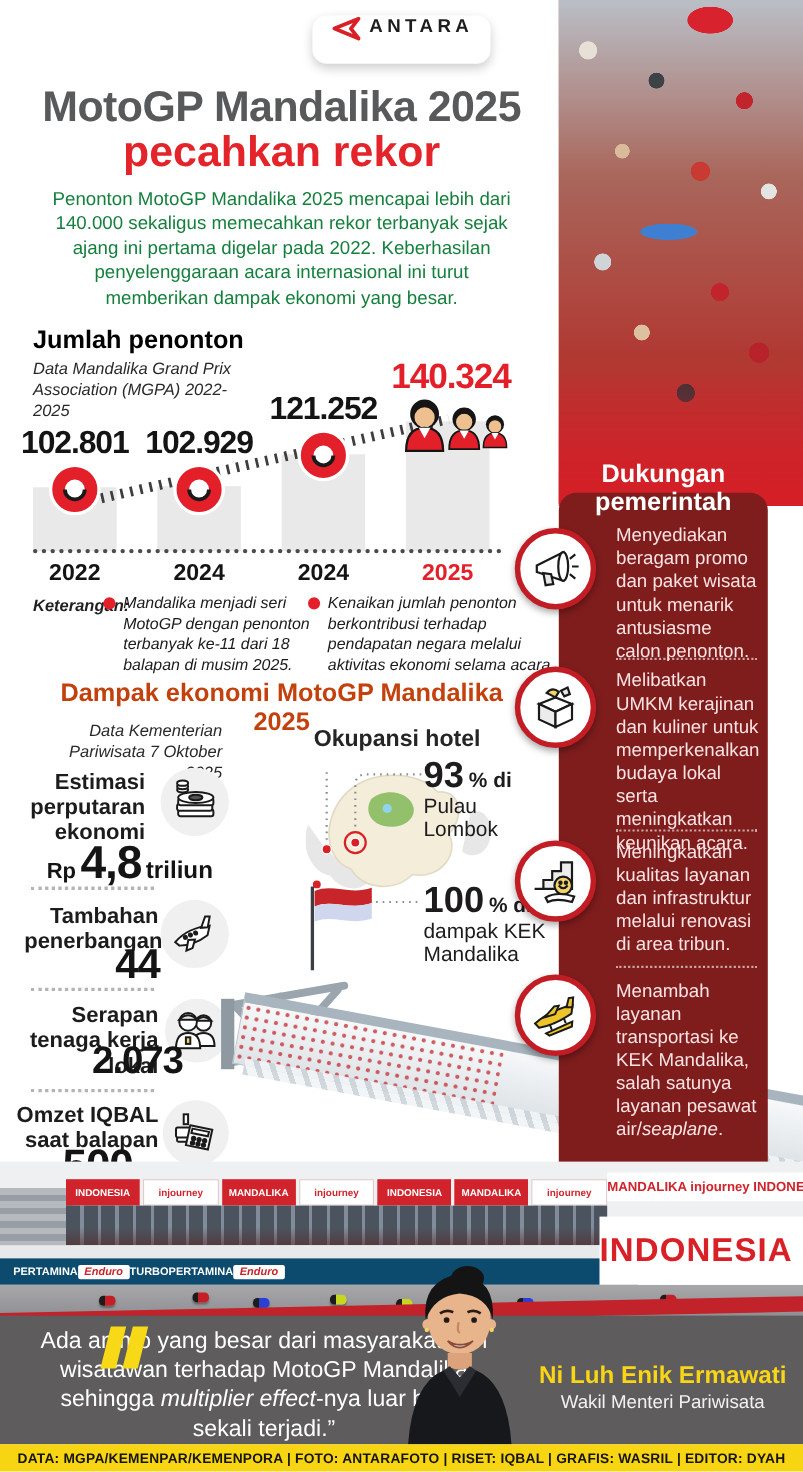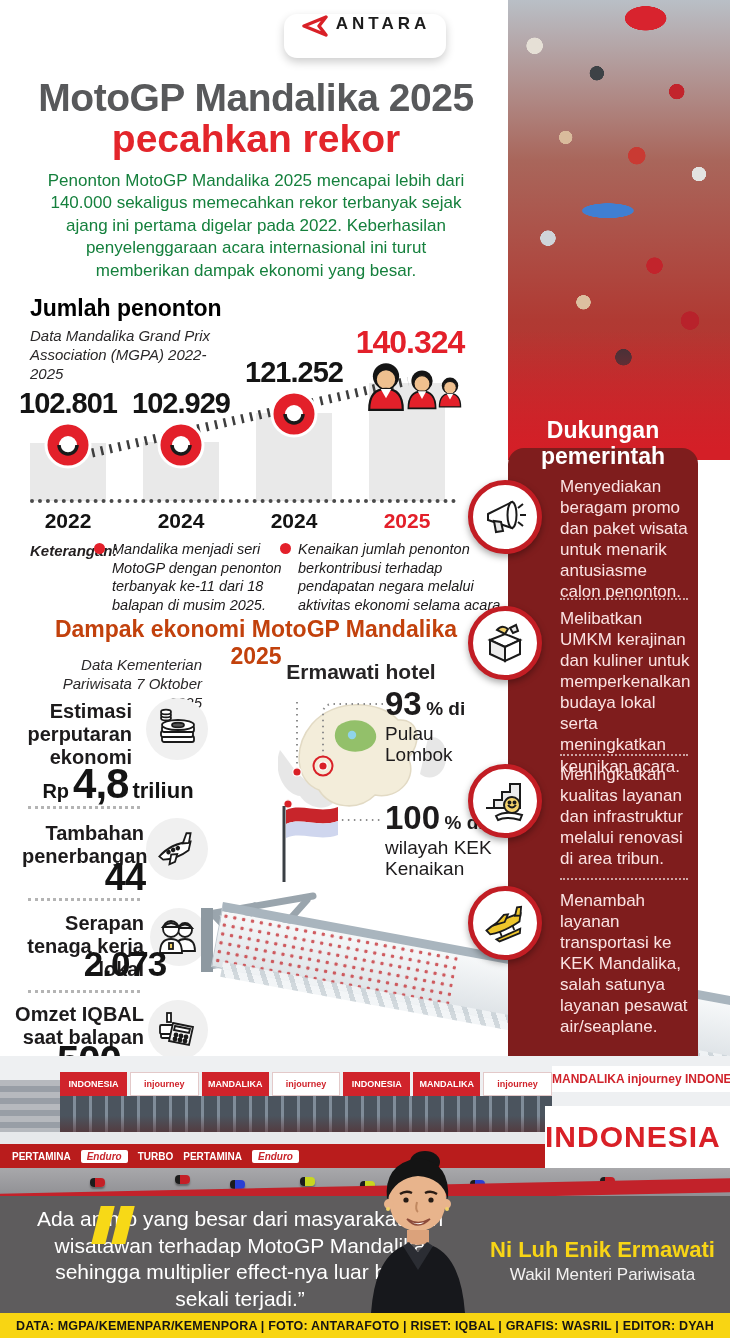--- a/index.html
+++ b/index.html
@@ -1,20 +1,20 @@
 <!DOCTYPE html>
 <html><head>
 <meta charset="utf-8">
 <style>
   html,body{margin:0;padding:0;background:#fff}
   #page{position:relative;width:730px;height:1338px;background:#fff;overflow:hidden;
         font-family:"Liberation Sans",sans-serif;color:#231f20}
   .abs{position:absolute}
   .ctr{text-align:center}
-  .it{}
+  .it{font-style:italic}
 
   
   .logo{left:284px;top:14px;width:162px;height:44px;background:#fff;border-radius:13px;
         box-shadow:0 4px 10px rgba(0,0,0,.2);display:flex;align-items:flex-start;justify-content:center;gap:8px}
   .logo-text{font-weight:bold;font-size:17px;letter-spacing:4px;color:#1c1c1c}
   .title1{left:0;top:76px;width:512px;font-size:39px;font-weight:bold;color:#58595b;letter-spacing:-.5px}
   .title2{left:0;top:117px;width:512px;font-size:39px;font-weight:bold;color:#e3252b}
   .intro{left:38px;top:170px;width:436px;font-size:17px;line-height:1.32;color:#15803d}
 
   
@@ -95,21 +95,21 @@
   .stand{position:absolute;left:0;top:24px;width:66px;height:64px;
         background:repeating-linear-gradient(180deg,#b6b9be 0 6px,#989ea6 6px 12px)}
   .bannrow{position:absolute;left:60px;top:16px;width:492px;height:24px;display:flex;gap:3px;align-items:stretch}
   .bann{flex:1;display:flex;align-items:center;justify-content:center;font-weight:bold;font-size:9px;white-space:nowrap;overflow:hidden}
   .bann.r{background:#d0232b;color:#fff}
   .bann.w{background:#fff;color:#d0232b;border:1px solid #e3c9c9}
   .windows{position:absolute;left:60px;top:40px;width:492px;height:36px;
         background:linear-gradient(rgba(0,0,0,0) 55%,rgba(90,40,40,.55)),
         repeating-linear-gradient(90deg,#4b545e 0 13px,#808c99 13px 16px)}
   .whiteband{position:absolute;left:0;top:76px;width:730px;height:12px;background:#e7e9eb}
-  .pitwall{position:absolute;left:0;top:88px;width:556px;height:24px;background:#b91c1c;display:flex;gap:10px;align-items:center;padding:0 12px}
+  .pitwall{position:absolute;left:0;top:88px;width:556px;height:24px;background:#0c4a6e;display:flex;align-items:center;padding:0 12px}
   .pit{font-weight:bold;font-size:10px;color:#fff;white-space:nowrap}
   .pit.w{background:#fff;color:#c8252b;padding:1px 6px;font-style:italic;border-radius:2px}
   .bigbuilding{position:absolute;left:545px;top:50px;width:185px;height:62px;background:#fff;display:flex;align-items:center;z-index:2}
   .bigsign{font-weight:bold;font-size:30px;letter-spacing:1px;color:#d92027;white-space:nowrap}
   .rtbanner{position:absolute;left:552px;top:10px;width:178px;height:26px;background:#fff;display:flex;align-items:center;
         font-weight:bold;font-size:12px;color:#d0232b;white-space:nowrap;overflow:hidden}
   .track{position:absolute;left:0;top:112px;width:730px;height:30px;background:linear-gradient(#a8a8ab,#8e8e92)}
   .rider{position:absolute;width:15px;height:9px;border-radius:4px;background:linear-gradient(90deg,#1c1c1c 35%,var(--c) 35%);box-shadow:0 2px 2px rgba(0,0,0,.35)}
 
   
@@ -288,21 +288,21 @@
           <circle cx="30" cy="34" r="1.5" fill="#1a1a1a"></circle>
       </g>
     </svg>
   </div>
   <div class="num" style="left:0;top:1038px;width:190px">
     <span class="pre">Rp</span>
       <span class="big" style="font-size:40px">500</span>
       <span class="suf">juta</span>
   </div>
 
-  <div class="abs hot-head ctr">Ermawati hotel</div>
+  <div class="abs hot-head ctr">Okupansi hotel</div>
 
   <svg class="abs" style="left:278px;top:690px;z-index:1" width="170" height="150" viewBox="0 0 170 150">
     <path d="M2 60 C-6 80 6 104 22 106 C30 118 48 122 56 112 L40 96 C22 92 12 72 2 60 Z" fill="#c9c9c9" opacity=".45"></path>
     <path d="M150 48 C162 44 170 56 168 70 C166 86 152 92 142 84 Z" fill="#c9c9c9" opacity=".45"></path>
     <path d="M34 34 C56 8 102 10 120 30 C142 28 144 54 130 68 C140 86 122 110 97 105 C80 122 52 118 41 100 C18 92 14 58 34 34 Z" fill="#f3edda" stroke="#e2dac4" stroke-width="1.5"></path>
     <path d="M60 36 C72 26 94 29 98 44 C100 56 86 64 71 61 C58 58 53 46 60 36 Z" fill="#93c06a"></path>
     <circle cx="74" cy="45" r="4.2" fill="#8fd4ea"></circle>
   </svg>
 
   <svg class="abs" style="left:255px;top:688px;z-index:2" width="235" height="148" viewBox="0 0 235 148">
@@ -316,21 +316,21 @@
     <circle cx="68" cy="78" r="9.5" fill="none" stroke="#d92027" stroke-width="2"></circle>
     <circle cx="33" cy="116" r="4.2" fill="#d92027" stroke="#fff" stroke-width="1.2"></circle>
   </svg>
 
   <div class="stat" style="left:385px;top:686px;width:100px">
     <span class="v">93</span> <span class="u">% di</span>
     <div class="loc" style="width:80px">Pulau Lombok</div>
   </div>
   <div class="stat" style="left:385px;top:800px;width:130px">
     <span class="v">100</span> <span class="u">% di</span>
-    <div class="loc" style="width:120px">wilayah KEK Kenaikan</div>
+    <div class="loc" style="width:120px">dampak KEK Mandalika</div>
   </div>
 
   <div class="abs gantry">
     <svg class="abs" style="left:0;top:28px" width="130" height="110" viewBox="0 0 130 110">
       <g stroke="#9aa5ad" stroke-width="7" stroke-linecap="round">
         <line x1="14" y1="40" x2="118" y2="22"></line>
           <line x1="14" y1="92" x2="118" y2="74"></line>
         <line x1="20" y1="42" x2="60" y2="84"></line>
           <line x1="60" y1="32" x2="22" y2="88"></line>
         <line x1="62" y1="82" x2="112" y2="26"></line>

